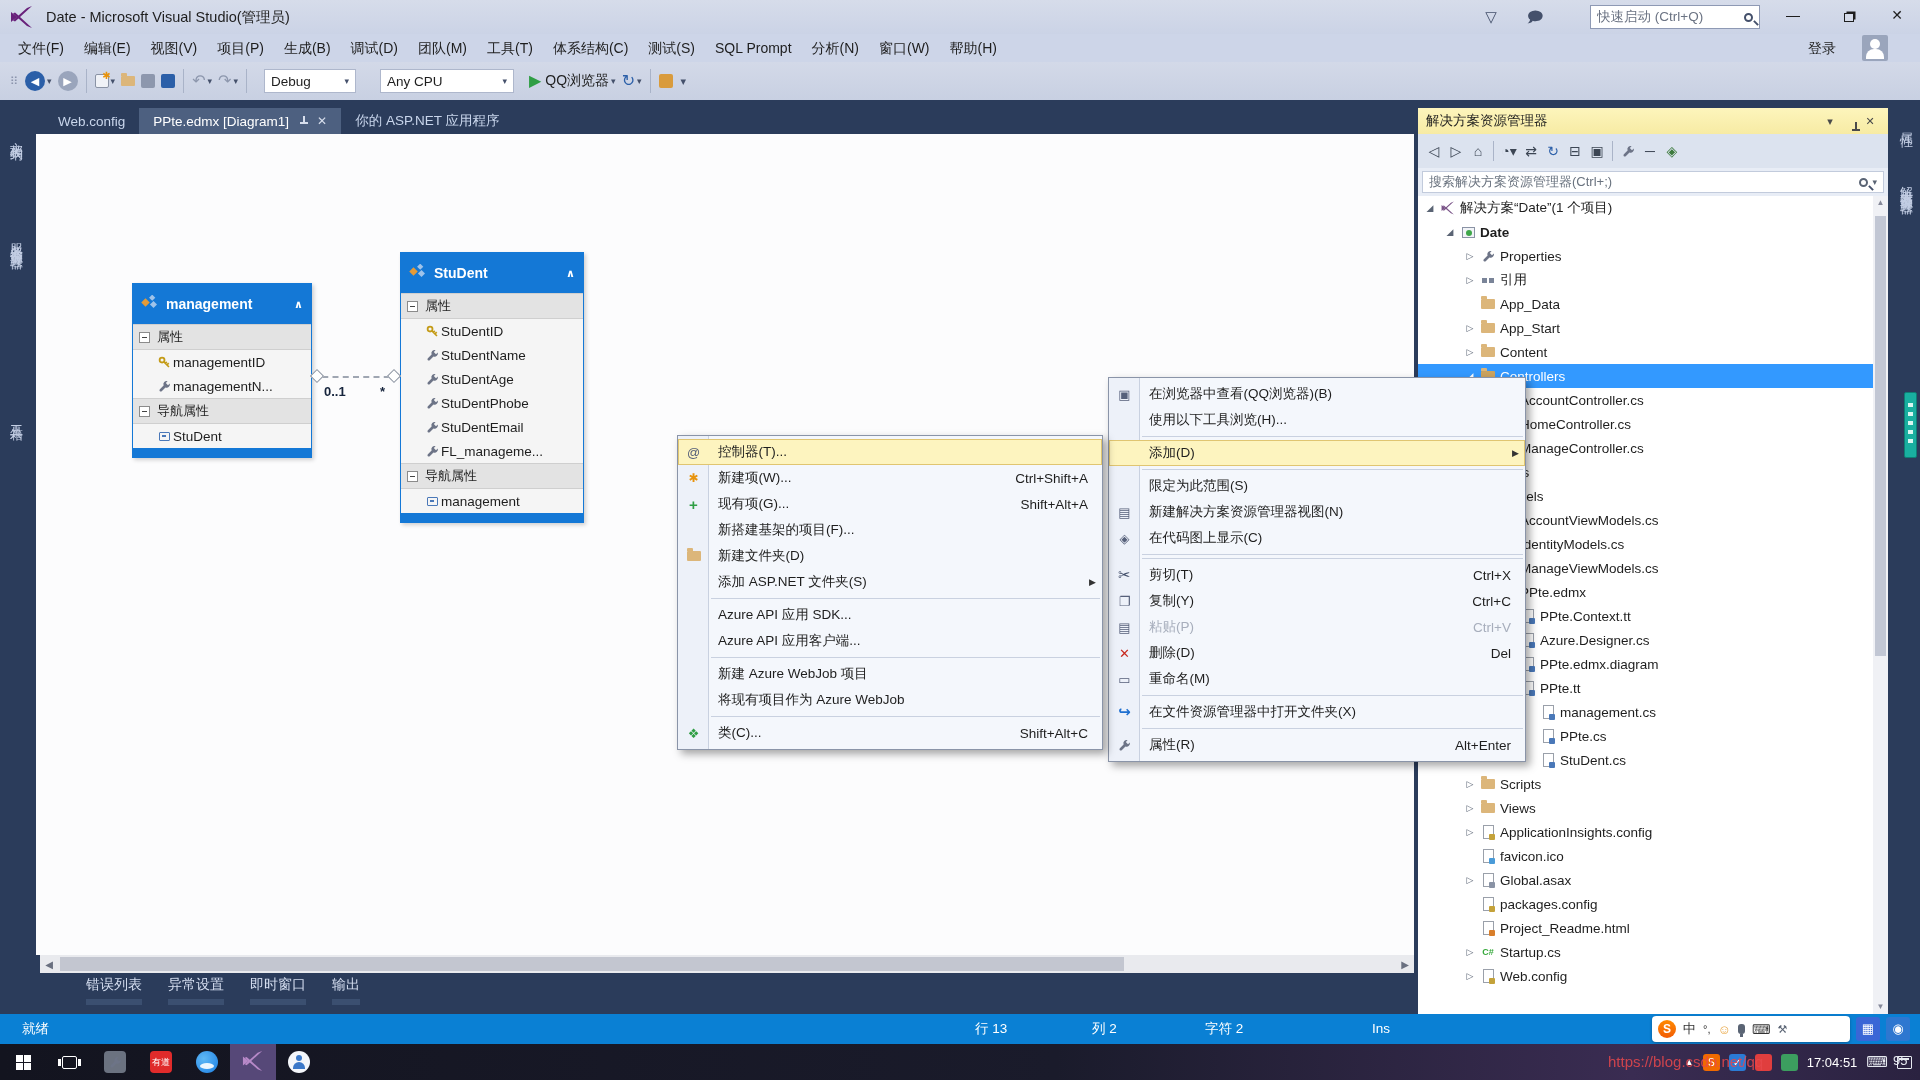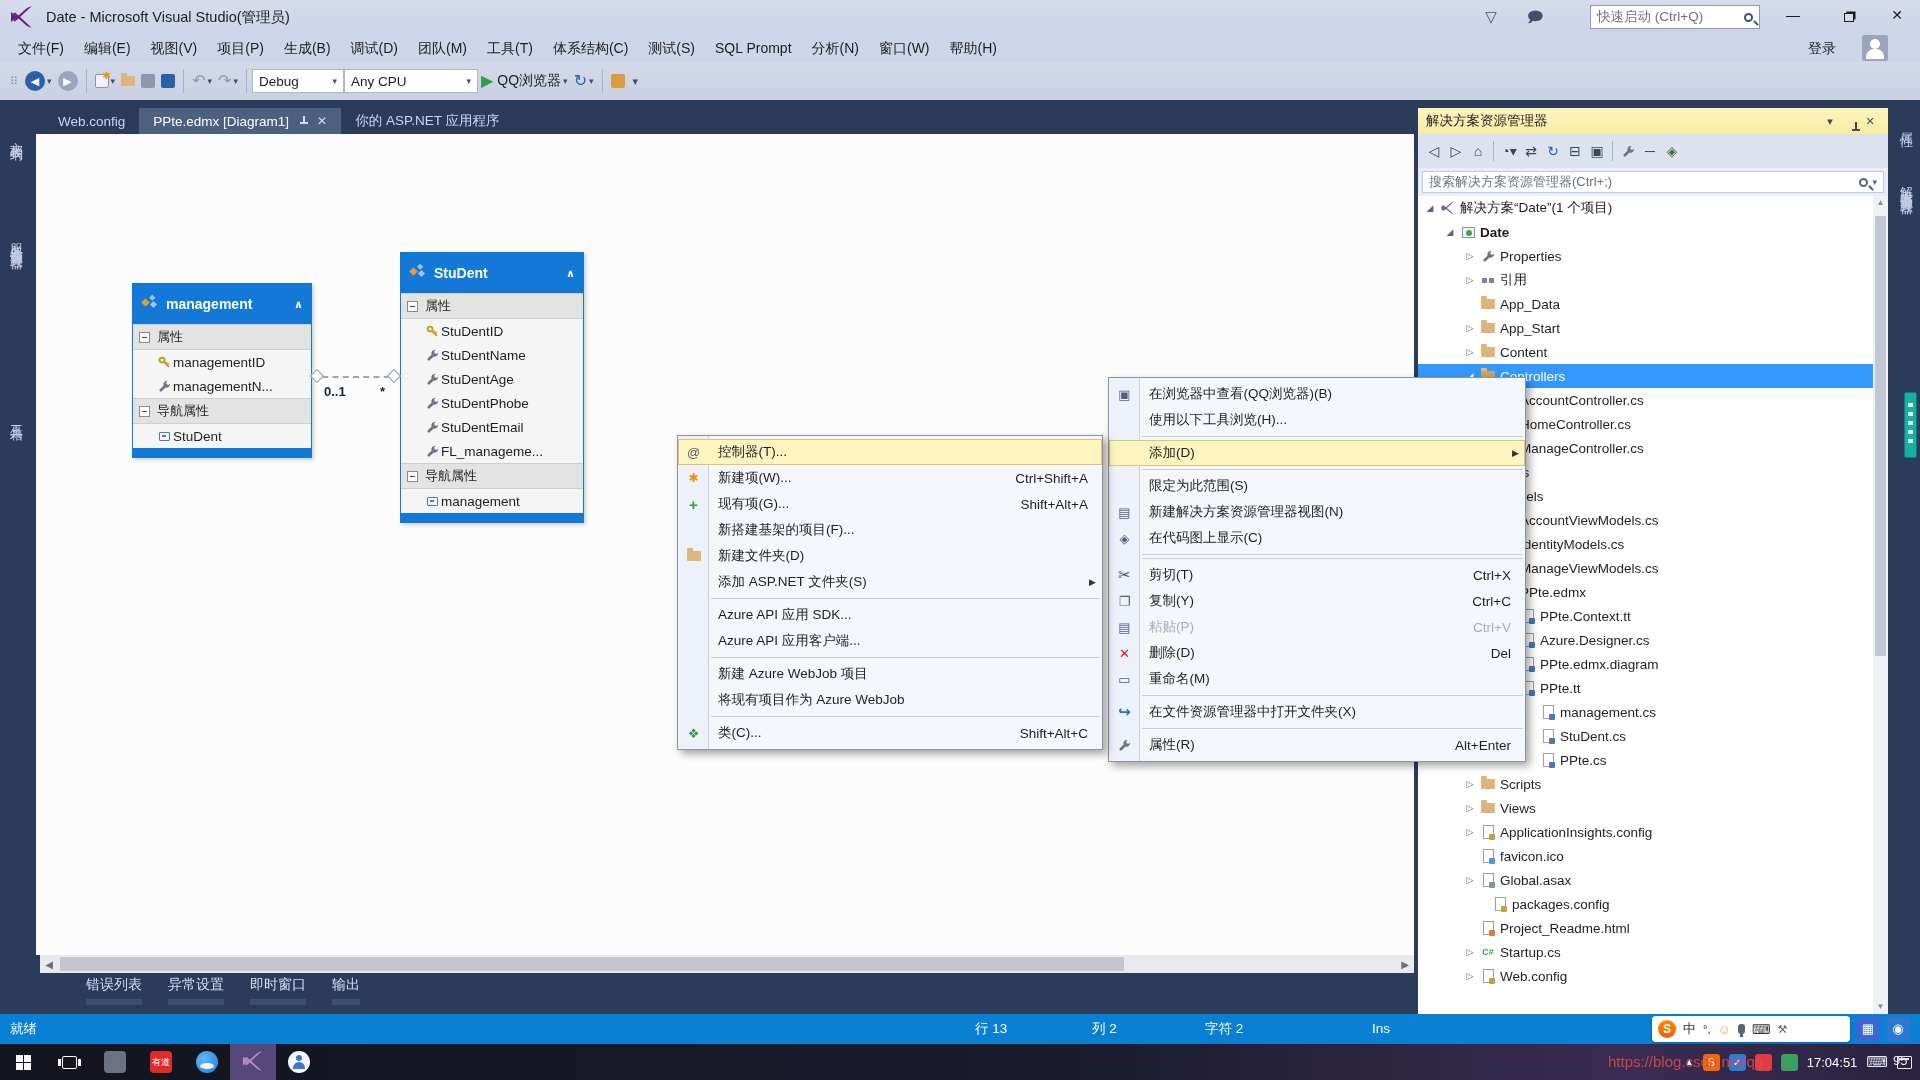--- a/index.html
+++ b/index.html
@@ -44,21 +44,21 @@
   #toolbar { position:absolute; left:0; top:62px; width:1920px; height:38px;
     background:linear-gradient(#D3D9E8,#C8D0E2); display:flex; align-items:center; padding-left:6px; }
   .t-grip { color:#8B94AC; font-size:11px; margin:0 4px; }
   .t-sep { width:1px; height:24px; background:#A9B3C8; margin:0 5px; }
   .t-btn { display:flex; align-items:center; margin:0 3px; height:26px; }
   .t-glyph { font-size:16px; line-height:26px; }
   .t-dd { font-size:9px; color:#44506B; margin-left:2px; }
   .circle-btn { width:20px; height:20px; border-radius:50%; color:#fff; text-align:center;
     line-height:20px; font-size:11px; }
   .combo { background:#fff; border:1px solid #AEB7CC; height:24px; display:flex;
-    align-items:center; padding:4px 6px; margin:0 0; }
+    align-items:center; padding:4px 6px; margin:0 12px; }
   .combo .cv { flex:1; font-size:13.5px; }
   .combo .ca { font-size:9px; color:#44506B; margin-left:10px; }
   .sq { display:inline-block; width:14px; height:14px; border-radius:2px; }
 
   
   #shell { position:absolute; left:0; top:100px; width:1920px; height:914px; background:#2B3C5B; }
 
   
   #left-rail { position:absolute; left:0; top:0; width:36px; height:100%; }
   .vtab { position:absolute; left:7px; writing-mode:vertical-rl; text-orientation:upright;
@@ -727,31 +727,31 @@
           </span>
           <span class="lbl">management.cs</span>
         </div>
         <div class="trow" style="padding-left: 104px;">
           <span class="exp"></span>
           <span class="ti">
             <span class="ic-page">
               <span class="badge" style="background: rgb(74, 120, 184);"></span>
             </span>
           </span>
+          <span class="lbl">PPte.cs</span>
+        </div>
+        <div class="trow" style="padding-left: 104px;">
+          <span class="exp"></span>
+          <span class="ti">
+            <span class="ic-page">
+              <span class="badge" style="background: rgb(74, 120, 184);"></span>
+            </span>
+          </span>
           <span class="lbl">StuDent.cs</span>
         </div>
-        <div class="trow" style="padding-left: 104px;">
-          <span class="exp"></span>
-          <span class="ti">
-            <span class="ic-page">
-              <span class="badge" style="background: rgb(74, 120, 184);"></span>
-            </span>
-          </span>
-          <span class="lbl">PPte.cs</span>
-        </div>
         <div class="trow" style="padding-left: 44px;">
           <span class="exp">▷</span>
           <span class="ti">
             <span class="ic-folder"></span>
           </span>
           <span class="lbl">Scripts</span>
         </div>
         <div class="trow" style="padding-left: 44px;">
           <span class="exp">▷</span>
           <span class="ti">
@@ -779,21 +779,21 @@
         </div>
         <div class="trow" style="padding-left: 44px;">
           <span class="exp">▷</span>
           <span class="ti">
             <span class="ic-page">
               <span class="badge" style="background: rgb(138, 147, 165);"></span>
             </span>
           </span>
           <span class="lbl">Global.asax</span>
         </div>
-        <div class="trow" style="padding-left: 56px;">
+        <div class="trow" style="padding-left: 44px;">
           <span class="exp"></span>
           <span class="ti">
             <span class="ic-page">
               <span class="badge" style="background: rgb(196, 162, 58);"></span>
             </span>
           </span>
           <span class="lbl">packages.config</span>
         </div>
         <div class="trow" style="padding-left: 44px;">
           <span class="exp"></span>
@@ -946,21 +946,21 @@
     </div>
     <div class="m-sep"></div>
     <div class="m-item">
       <span class="m-ic ic-class">❖</span>
       <span class="mlabel">类(C)...</span>
       <span class="msc">Shift+Alt+C</span>
     </div>
   </div>
 
 <div id="statusbar">
-  <span class="sfield" style="left:10px">就绪</span>
+  <span class="sfield" style="left:22px">就绪</span>
   <span class="sfield" style="left:975px">行 13</span>
   <span class="sfield" style="left:1092px">列 2</span>
   <span class="sfield" style="left:1205px">字符 2</span>
   <span class="sfield" style="left:1372px">Ins</span>
   <div id="sogou-bar">
     <span class="slogo">S</span>
     <span class="sg">中</span>
     <span class="sg" style="font-size:11px">°,</span>
     <span class="sg" style="color:#E8A33D">☺</span>
     <span class="mini-mic"></span>

